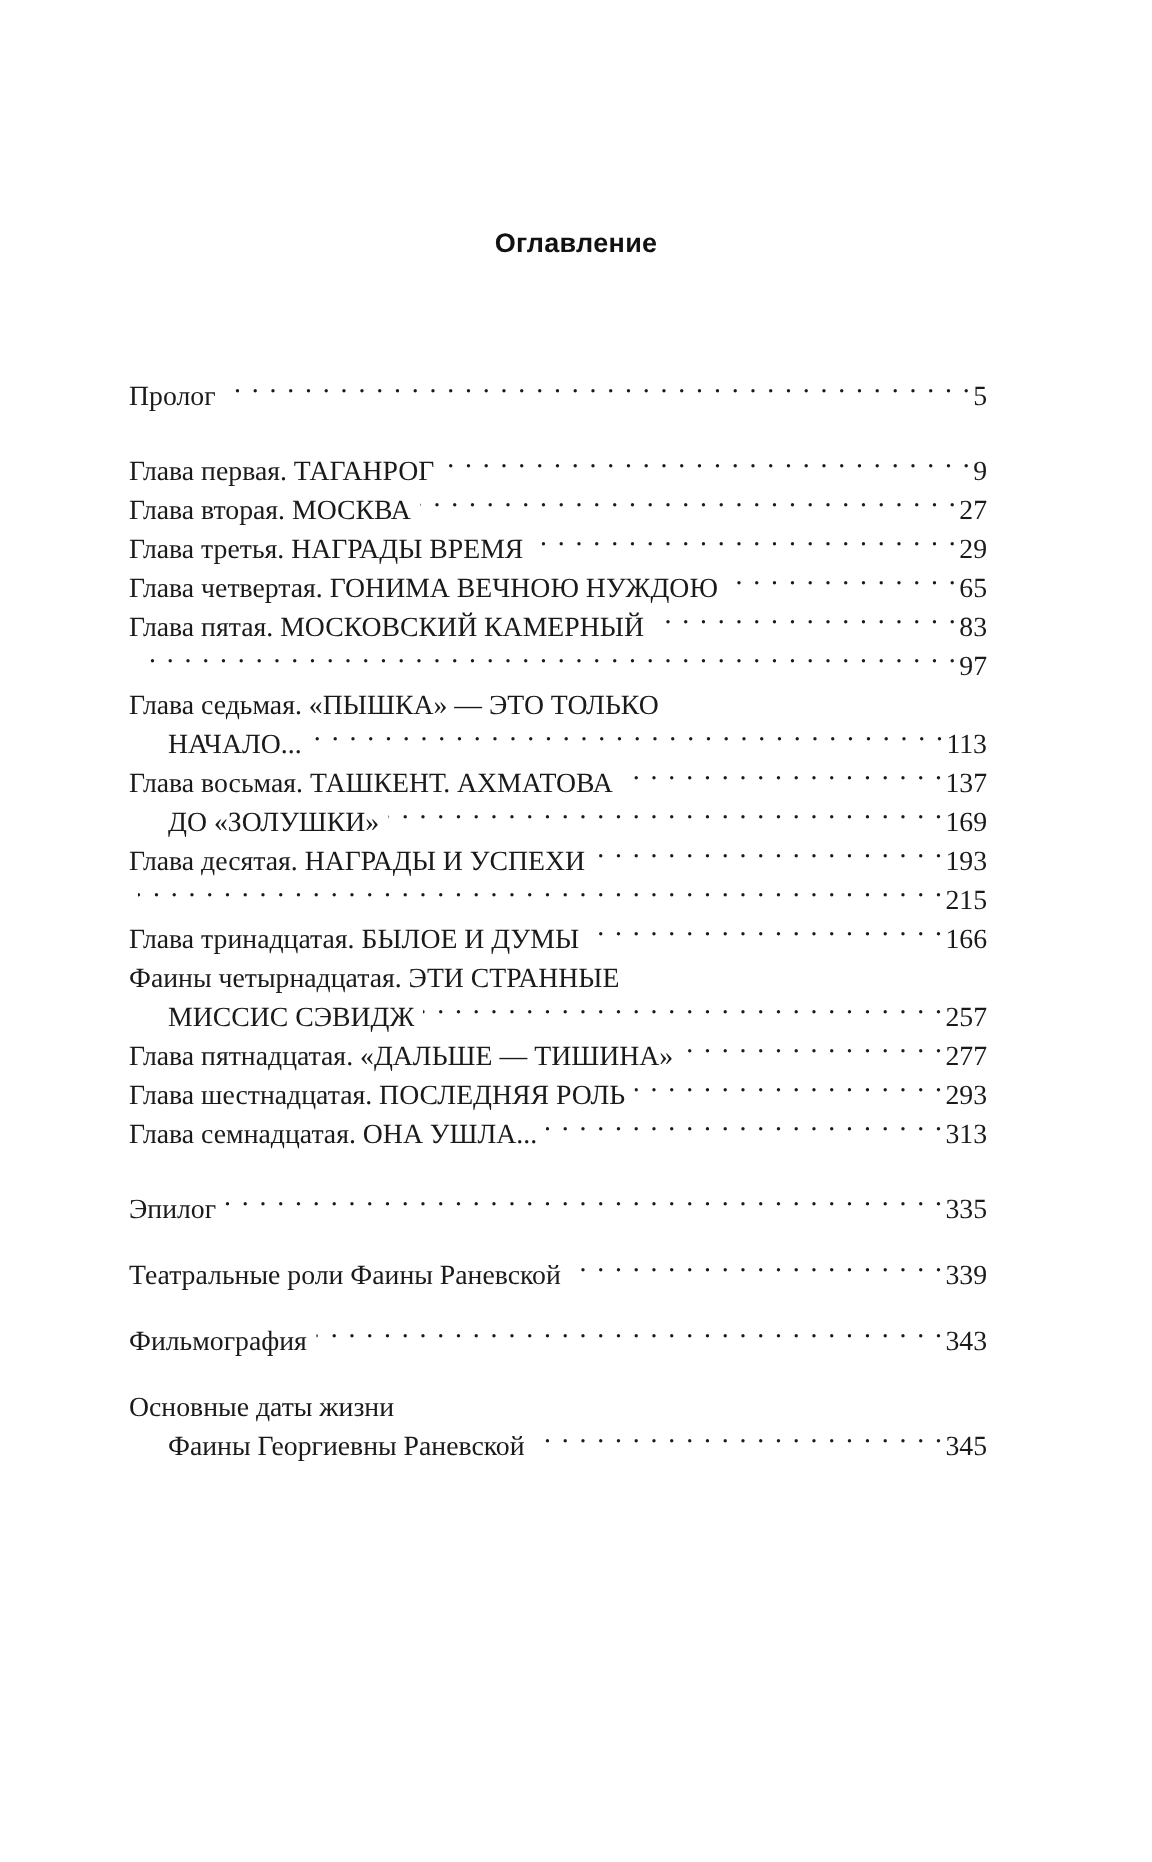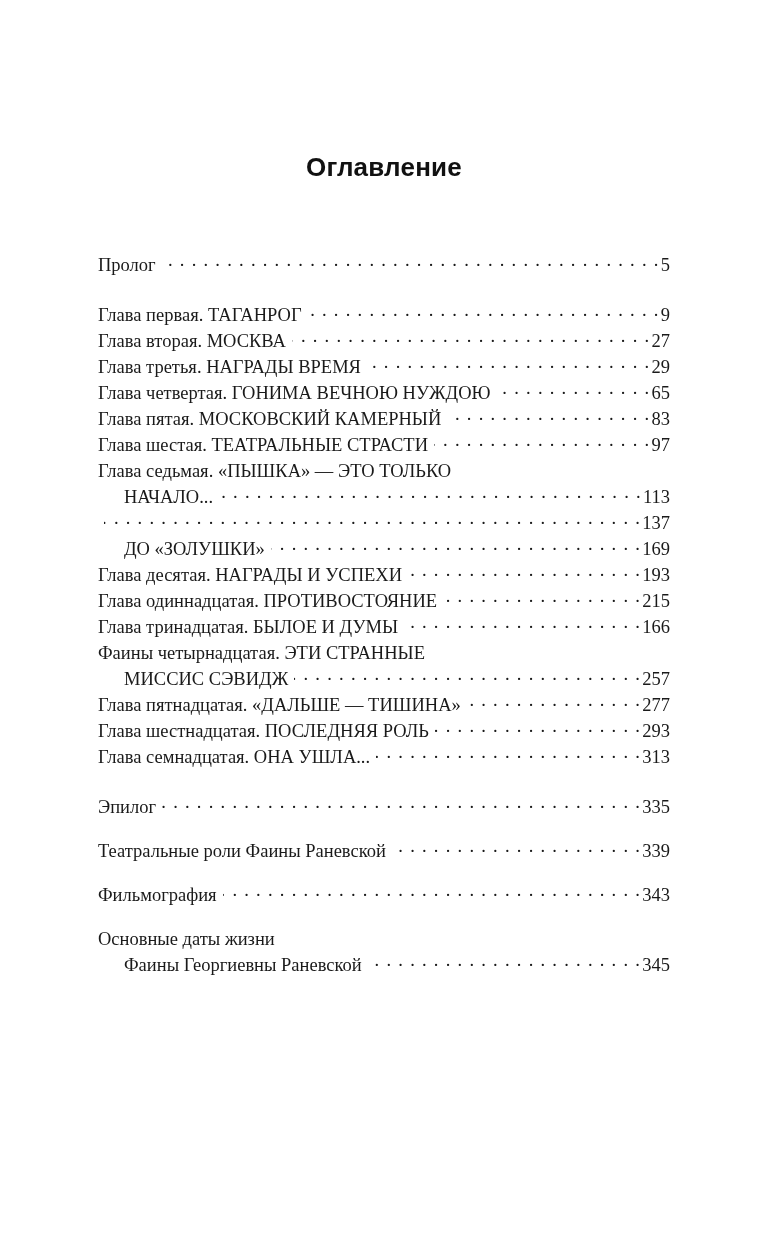--- a/index.html
+++ b/index.html
@@ -27,21 +27,21 @@
 
   
   .toc-title {
     position: absolute;
     left: 0;
     top: 152px;
     width: 768px;
     text-align: center;
     font-family: "Liberation Sans", "DejaVu Sans", sans-serif;
     font-weight: bold;
-    font-size: 26px;
+    font-size: 18px;
     letter-spacing: 0.2px;
     color: #111111;
   }
 
   
   .toc {
     position: absolute;
     left: 86px;
     top: 252px;
     width: 572px;
@@ -49,25 +49,24 @@
 
   .toc-group {
     margin: 0;
     padding: 0;
   }
   .toc-group + .toc-group { margin-top: 24px; }
 
   
   .entry {
     display: flex;
-    align-items: center;
+    align-items: flex-start;
     width: 100%;
     line-height: 26px;
     font-size: 18.5px;
-    margin-left: 12px;
   }
   .entry .label {
     white-space: nowrap;
     flex: 0 0 auto;
   }
   .entry .leader {
     flex: 1 1 auto;
     min-width: 8px;
     margin: 0 1px 0 6px;
     position: relative;
@@ -145,58 +144,57 @@
         </div>
         <div class="entry-block">
           <div class="entry">
             <span class="label">Глава пятая. МОСКОВСКИЙ КАМЕРНЫЙ</span>
             <span class="leader"></span>
             <span class="page-no">83</span>
           </div>
         </div>
         <div class="entry-block">
           <div class="entry">
-            <span class="label">Глава шестая. ТЕАТРАЛЬНЫЕ СТРАСТИ</span>
             <span class="leader"></span>
             <span class="page-no">97</span>
           </div>
         </div>
         <div class="entry-block">
           <div class="entry noleader">
             <span class="label">Глава седьмая. «ПЫШКА» — ЭТО ТОЛЬКО</span>
           </div>
           <div class="entry cont">
             <span class="label">НАЧАЛО...</span>
             <span class="leader"></span>
             <span class="page-no">113</span>
           </div>
         </div>
         <div class="entry-block">
           <div class="entry">
+            <span class="label">Глава восьмая. ТАШКЕНТ. АХМАТОВА</span>
             <span class="leader"></span>
             <span class="page-no">137</span>
           </div>
         </div>
         <div class="entry-block">
           <div class="entry cont">
             <span class="label">ДО «ЗОЛУШКИ»</span>
             <span class="leader"></span>
             <span class="page-no">169</span>
           </div>
         </div>
         <div class="entry-block">
           <div class="entry">
             <span class="label">Глава десятая. НАГРАДЫ И УСПЕХИ</span>
             <span class="leader"></span>
             <span class="page-no">193</span>
           </div>
         </div>
         <div class="entry-block">
           <div class="entry">
-            <span class="label">Глава одиннадцатая. ПРОТИВОСТОЯНИЕ</span>
             <span class="leader"></span>
             <span class="page-no">215</span>
           </div>
         </div>
         <div class="entry-block">
           <div class="entry">
             <span class="label">Глава тринадцатая. БЫЛОЕ И ДУМЫ</span>
             <span class="leader"></span>
             <span class="page-no">166</span>
           </div>

